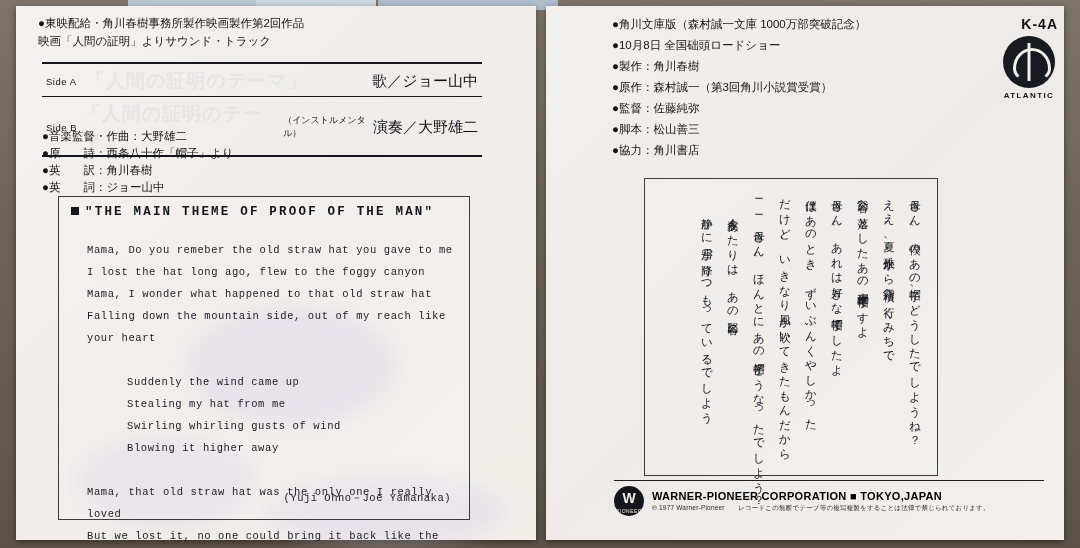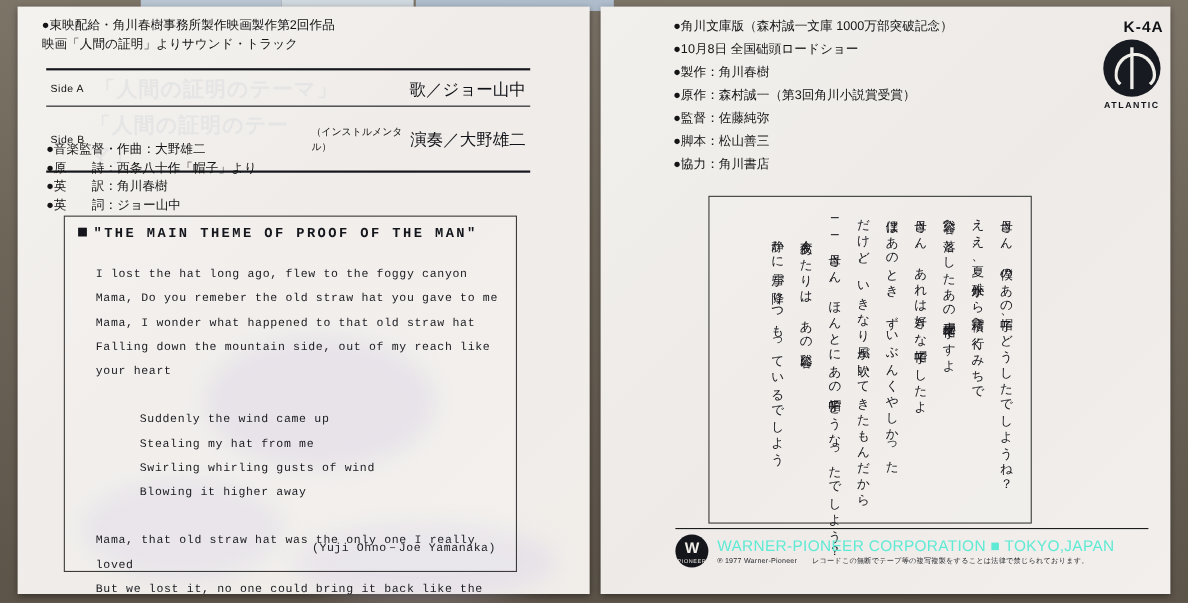--- a/index.html
+++ b/index.html
@@ -91,21 +91,21 @@
 
   
   .pub{left:614px;top:480px;width:430px;}
   .pub-rule{height:1px;background:#1c1c1c;}
   .pub-row{display:flex;align-items:center;gap:8px;margin-top:5px;}
   .pio{width:30px;height:30px;border-radius:50%;background:#15161b;color:#f2efe9;
     font-size:6.5px;display:flex;align-items:center;justify-content:center;
     position:relative;flex:none;}
   .pio span{position:absolute;bottom:2px;font-size:5px;letter-spacing:.5px;}
   .pio b{font-size:14px;position:absolute;top:4px;font-weight:700;}
-  .pub-main{font-size:14px;font-weight:400;color:#5eead4;letter-spacing:.3px;}
+  .pub-main{font-size:11px;font-weight:700;color:#000000;letter-spacing:.3px;}
   .pub-sub{font-size:10.5px;color:#16161b;margin-top:2px;}
   .pub-fine{font-size:6.5px;color:#2a2a2e;margin-top:2px;letter-spacing:.2px;}
 </style>
 </head>
 <body>
 
 <div class="backdrop"></div>
 <div class="bg-paper b1"></div>
 <div class="bg-paper b2"></div>
 <div class="bg-paper b3"></div>
@@ -143,22 +143,22 @@
   <div>●原　　詩：西条八十作「帽子」より</div>
   <div>●英　　訳：角川春樹</div>
   <div>●英　　詞：ジョー山中</div>
 </div>
 
 <div class="blk lyric-box">
   <div class="lyric-title">
     <span class="sq"></span><span>"THE MAIN THEME OF PROOF OF THE MAN"</span>
   </div>
   <div class="lyric-body">
+    <div>Mama, Do you remeber the old straw hat you gave to me</div>
     <div>I lost the hat long ago, flew to the foggy canyon</div>
-    <div>Mama, Do you remeber the old straw hat you gave to me</div>
     <div>Mama, I wonder what happened to that old straw hat</div>
     <div>Falling down the mountain side, out of my reach like your heart</div>
     <div style="height:22px"></div>
     <div class="lyric-indent">Suddenly the wind came up</div>
     <div class="lyric-indent">Stealing my hat from me</div>
     <div class="lyric-indent">Swirling whirling gusts of wind</div>
     <div class="lyric-indent">Blowing it higher away</div>
     <div style="height:22px"></div>
     <div>Mama, that old straw hat was the only one I really loved</div>
     <div>But we lost it, no one could bring it back like the life you gave me</div>

